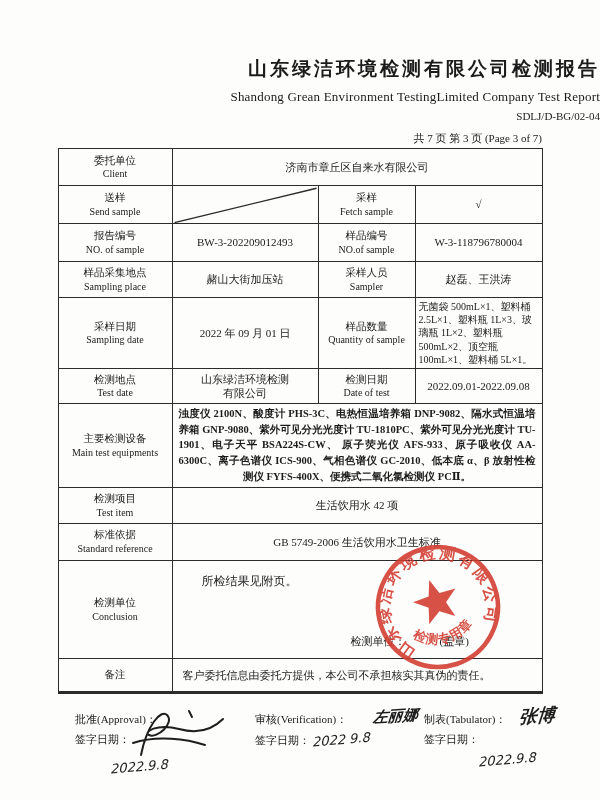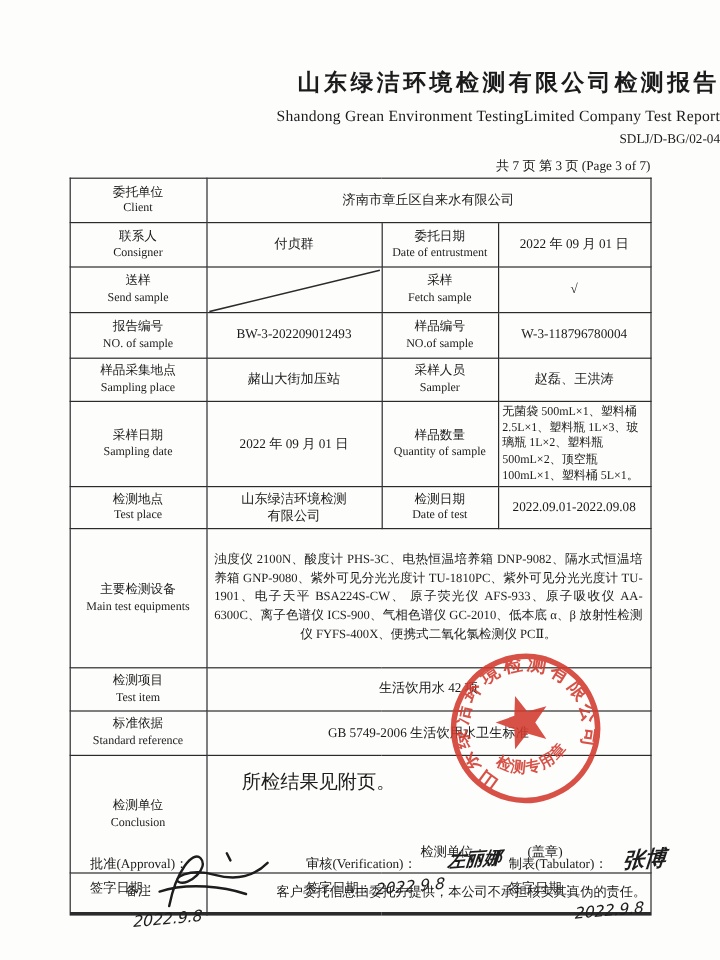--- a/index.html
+++ b/index.html
@@ -15,26 +15,26 @@
   .doc-code{font-size:11px;margin-top:5px;}
   .page-info{width:484px;margin:9px auto 0;text-align:right;font-size:11px;}
   
   table.report{border-collapse:collapse;table-layout:fixed;width:484px;margin:2px auto 0;border:1.5px solid #2b2b2b;border-bottom:3px solid #2b2b2b;}
   col.c1{width:114px}col.c2{width:146px}col.c3{width:97px}col.c4{width:127px}
   td{border:1px solid #2b2b2b;padding:1px 3px;text-align:center;vertical-align:middle;font-size:11px;line-height:1.3;overflow:hidden;}
   .lbl .cn{font-size:10.5px;display:block;}
   .lbl .en{font-size:10px;display:block;}
   .val{font-size:11px;}
   .val-sm{font-size:10px;text-align:left;line-height:1.32;padding:2px 3px;}
-  .val-just{font-size:10.5px;text-align:justify;text-align-last:center;line-height:1.5;padding:18px 6px;}
+  .val-just{font-size:10.5px;text-align:justify;text-align-last:center;line-height:1.5;padding:2px 6px;font-weight:bold;}
   .pre{white-space:pre-line;}
   .diag-cell{position:relative;padding:0;}
   .diag-cell svg{position:absolute;inset:0;width:100%;height:100%;}
   .concl-cell{position:relative;text-align:left;vertical-align:top;}
-  .concl-text{padding:12px 0 0 26px;font-size:16px;}
+  .concl-text{padding:12px 0 0 26px;font-size:12px;}
   .unit-line{position:absolute;left:178px;bottom:9px;font-size:11px;}
   .unit-line .gap{display:inline-block;width:34px;}
   
   .stamp{position:absolute;left:372px;top:541px;width:132px;height:132px;transform:rotate(-18deg);opacity:.88;pointer-events:none;}
   
   .footer{position:absolute;left:63px;top:712px;width:484px;font-size:11px;}
   .sig-col{position:absolute;top:0;white-space:nowrap;}
   .sig-col .line2{margin-top:5px;}
   .col-a{left:12px;}  .col-v{left:192px;}  .col-t{left:361px;}
   .hand{font-family:"DejaVu Sans",sans-serif;font-style:italic;color:#1d1d1d;display:inline-block;}
@@ -67,32 +67,20 @@
       </colgroup>
     <tbody>
         <tr>
       <td class="lbl" style="height:34px">
         <span class="cn">委托单位</span>
         <span class="en">Client</span>
       </td>
       <td class="val" colspan="3">济南市章丘区自来水有限公司</td>
     </tr>
     <tr>
-      <td class="lbl" style="height:34px">
-        <span class="cn">联系人</span>
-        <span class="en">Consigner</span>
-      </td>
-      <td class="val">付贞群</td>
-      <td class="lbl">
-        <span class="cn">委托日期</span>
-        <span class="en">Date of entrustment</span>
-      </td>
-      <td class="val">2022 年 09 月 01 日</td>
-    </tr>
-    <tr>
       <td class="lbl" style="height:35px">
         <span class="cn">送样</span>
         <span class="en">Send sample</span>
       </td>
       <td class="diag-cell">
         <svg viewBox="0 0 100 100" preserveAspectRatio="none">
           <line x1="1" y1="99" x2="99" y2="6" stroke="#2b2b2b" stroke-width="1.4" vector-effect="non-scaling-stroke"></line>
         </svg>
       </td>
       <td class="lbl">
@@ -133,21 +121,21 @@
       <td class="val">2022 年 09 月 01 日</td>
       <td class="lbl">
         <span class="cn">样品数量</span>
         <span class="en">Quantity of sample</span>
       </td>
       <td class="val-sm">无菌袋 500mL×1、塑料桶 2.5L×1、塑料瓶 1L×3、玻璃瓶 1L×2、塑料瓶 500mL×2、顶空瓶 100mL×1、塑料桶 5L×1。</td>
     </tr>
     <tr>
       <td class="lbl" style="height:32px">
         <span class="cn">检测地点</span>
-        <span class="en">Test place</span>
+        <span class="en">Test date</span>
       </td>
       <td class="val pre">山东绿洁环境检测
 有限公司</td>
       <td class="lbl">
         <span class="cn">检测日期</span>
         <span class="en">Date of test</span>
       </td>
       <td class="val">2022.09.01-2022.09.08</td>
     </tr>
     <tr>
@@ -180,21 +168,21 @@
         <div class="concl-text">所检结果见附页。</div>
         <div class="unit-line">
           <span>检测单位：</span><span class="gap"></span><span>(盖章)</span>
         </div>
       </td>
     </tr>
     <tr>
       <td class="lbl" style="height:30px">
         <span class="cn">备注</span>
       </td>
-      <td class="val" colspan="3" style="text-align:right;padding-left:10px">客户委托信息由委托方提供，本公司不承担核实其真伪的责任。</td>
+      <td class="val" colspan="3" style="text-align:left;padding-left:10px">客户委托信息由委托方提供，本公司不承担核实其真伪的责任。</td>
     </tr>
   </tbody>
     </table>
 
   <svg class="stamp" viewBox="0 0 130 130">
     <circle cx="65" cy="65" r="59" fill="none" stroke="#d23a2e" stroke-width="4.5"></circle>
     <path id="arcTop" d="M 31.1,98.9 A 48,48 0 1 1 98.9,98.9" fill="none"></path>
     <path id="arcBot" d="M 31,84 A 43,43 0 0 0 99,84" fill="none"></path>
     <text font-size="15.5" fill="#d23a2e" font-weight="bold" font-family="Liberation Serif, serif">
       <textPath href="#arcTop" startOffset="0" textLength="218">山东绿洁环境检测有限公司</textPath>

